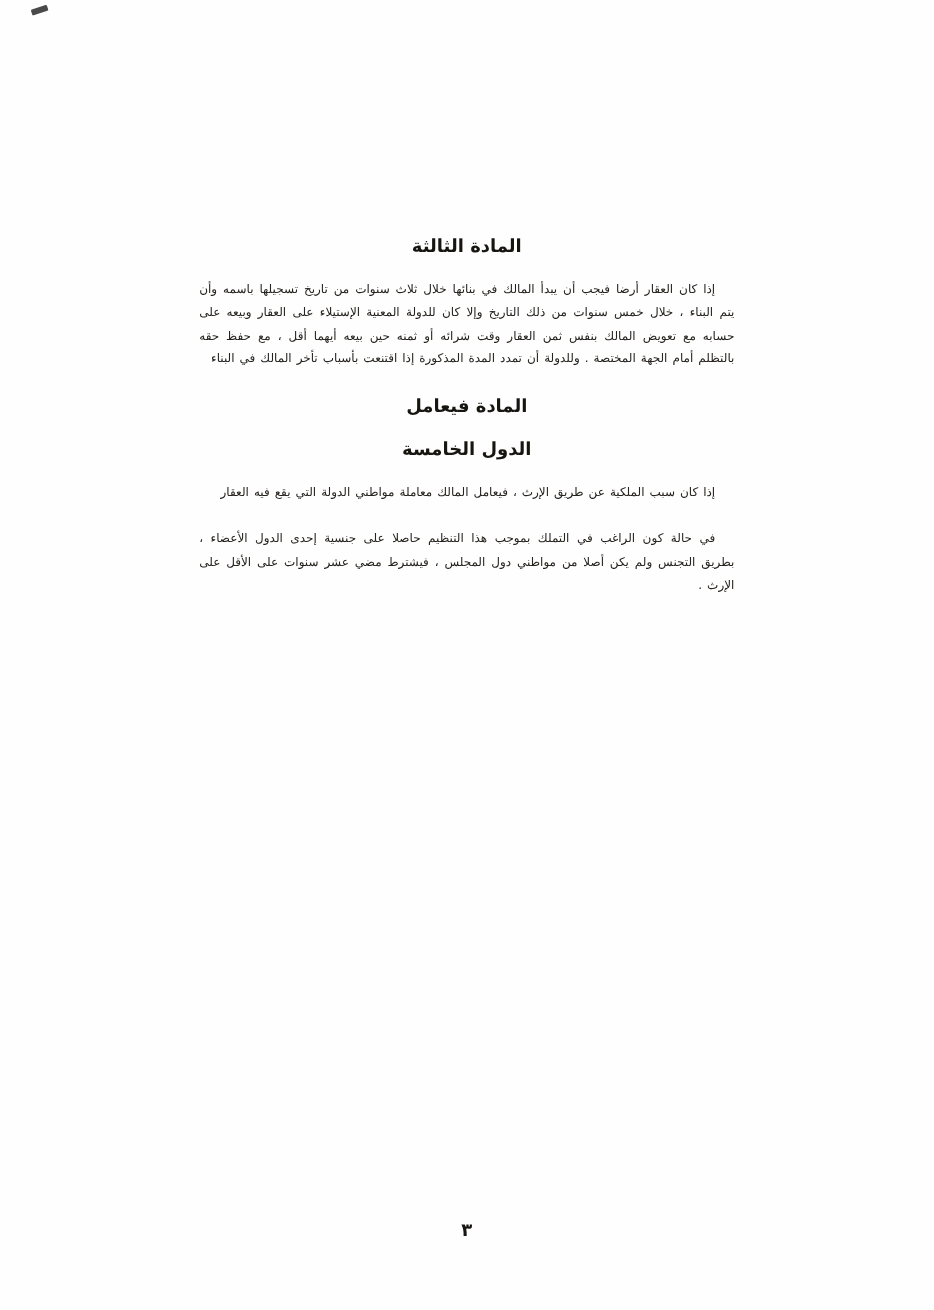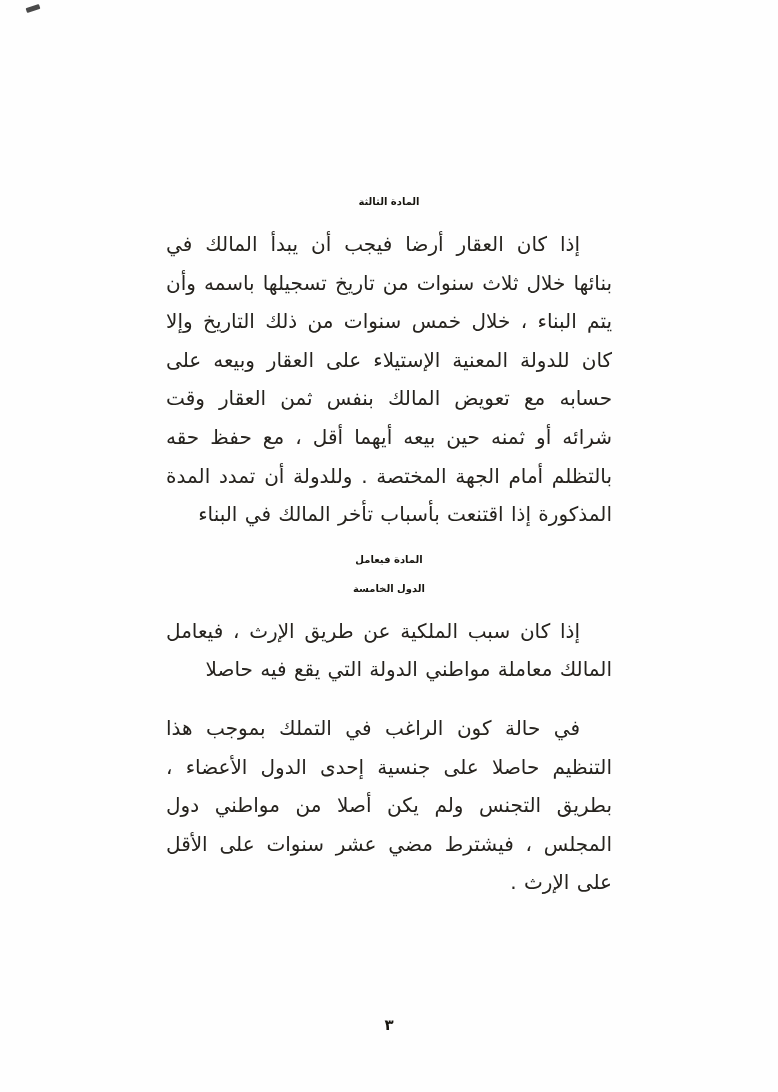--- a/index.html
+++ b/index.html
@@ -34,27 +34,27 @@
   .content {
     position: absolute;
     top: 196px;
     right: 166px;
     width: 446px;
     direction: rtl;
   }
   .article-title {
     text-align: center;
     font-weight: bold;
-    font-size: 10px;
+    font-size: 15px;
     letter-spacing: 0.3px;
     margin: 0 0 18px 0;
     color: #17150f;
   }
   .article-body {
-    font-size: 20px;
+    font-size: 10px;
     line-height: 1.93;
     text-align: justify;
     text-indent: 1.6em;
     margin: 0 0 20px 0;
     color: #26231e;
     word-spacing: 1px;
   }
   .article-body.strong-open {
     
   }
@@ -83,21 +83,21 @@
       <h2 class="article-title">المادة الثالثة</h2>
       <p class="article-body">إذا كان العقار أرضا فيجب أن يبدأ المالك في بنائها خلال ثلاث سنوات من تاريخ تسجيلها باسمه وأن يتم البناء ، خلال خمس سنوات من ذلك التاريخ وإلا كان للدولة المعنية الإستيلاء على العقار وبيعه على حسابه مع تعويض المالك بنفس ثمن العقار وقت شرائه أو ثمنه حين بيعه أيهما أقل ، مع حفظ حقه بالتظلم أمام الجهة المختصة . وللدولة أن تمدد المدة المذكورة إذا اقتنعت بأسباب تأخر المالك في البناء</p>
     </section>
 
     <section class="article">
       <h2 class="article-title">المادة فيعامل</h2>
     </section>
 
     <section class="article">
       <h2 class="article-title">الدول الخامسة</h2>
-      <p class="article-body">إذا كان سبب الملكية عن طريق الإرث ، فيعامل المالك معاملة مواطني الدولة التي يقع فيه حاصلا</p>
+      <p class="article-body">إذا كان سبب الملكية عن طريق الإرث ، فيعامل المالك معاملة مواطني الدولة التي يقع فيه العقار</p>
     </section>
 
     <section class="article">
       <p class="article-body strong-open">في حالة كون الراغب في التملك بموجب هذا التنظيم حاصلا على جنسية إحدى الدول الأعضاء ، بطريق التجنس ولم يكن أصلا من مواطني دول المجلس ، فيشترط مضي عشر سنوات على الأقل على الإرث .</p>
     </section>
 
   </div>
 
   <div class="page-number">٣</div>
 

